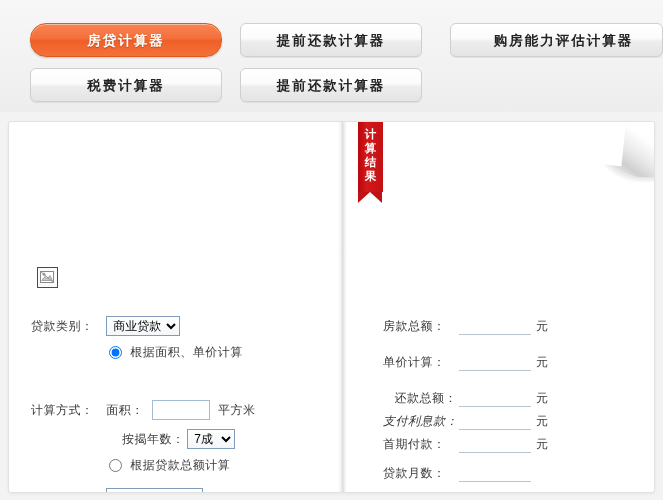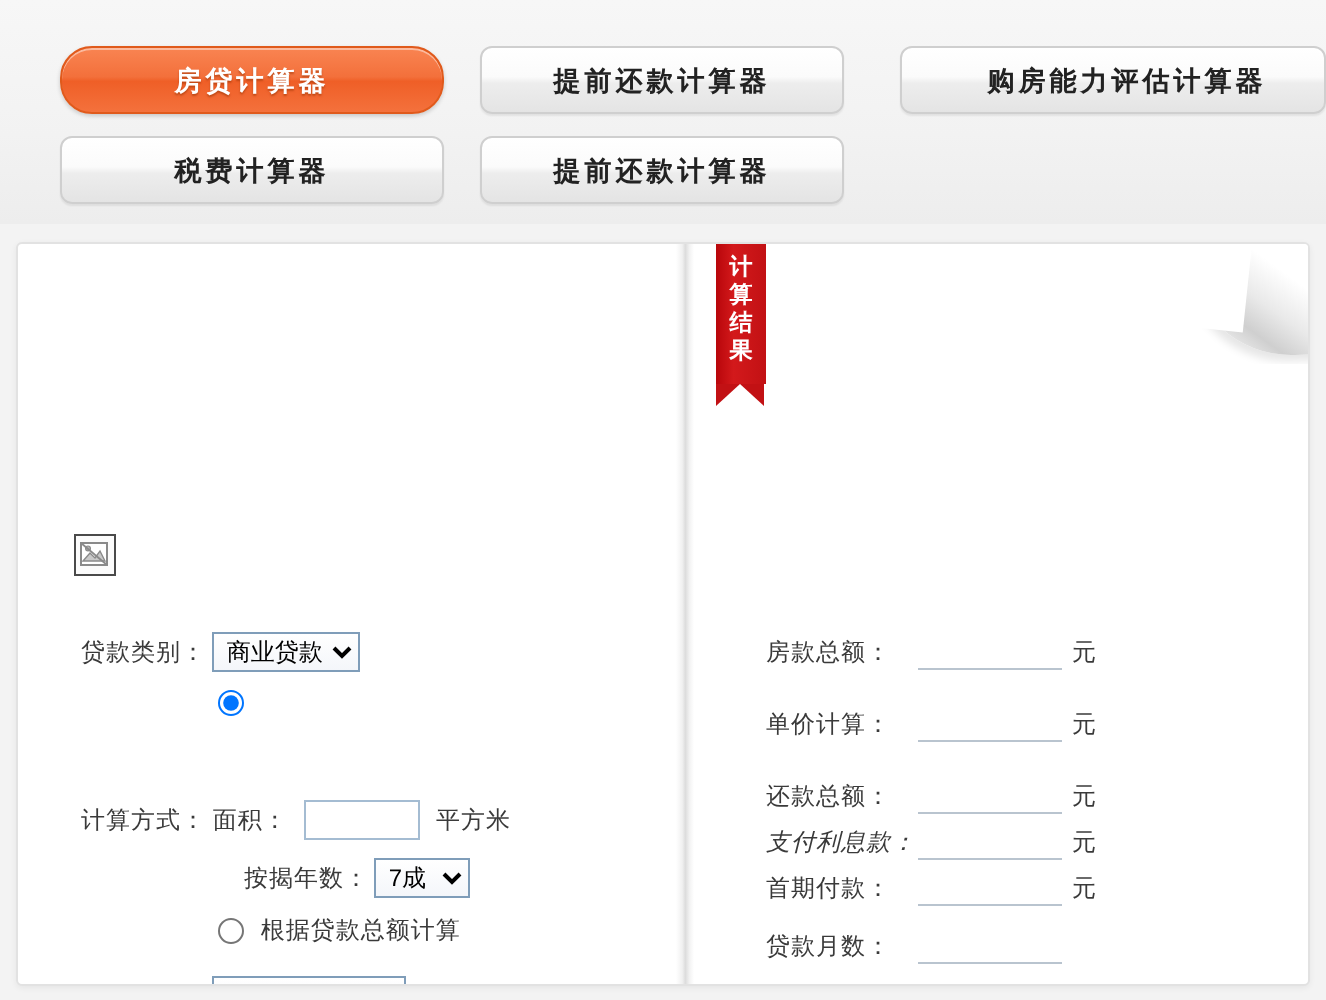--- a/index.html
+++ b/index.html
@@ -146,21 +146,21 @@
     height: 372px;
   }
   .frow {
     position: absolute;
     left: 22px;
     height: 22px;
     white-space: nowrap;
   }
   .flabel {
     display: inline-block;
-    text-align: right;
+    text-align: left;
     font-size: 12px;
     color: #3a3a3a;
     letter-spacing: 0.5px;
     vertical-align: middle;
   }
   .flabel.w1 { width: 72px; }
   .flabel.sub { width: 42px; text-align: left; }
   .flabel.sub2 { width: 62px; text-align: left; }
   .unit {
     font-size: 12px;
@@ -331,20 +331,21 @@
       </svg>
     </div>
 
     <div class="frow" id="row-loan-type">
       <span class="flabel w1">贷款类别：</span>
       <select class="sel" id="sel-loan-type" style="width: 74px;"><option>商业贷款</option><option>公积金贷款</option><option>组合贷款</option></select>
     </div>
 
     <div class="frow" id="row-radio-1">
       <input type="radio" class="rad" name="calcmethod" id="rad-area" checked="" style="">
+      <label class="radio-label" for="rad-area">根据面积、单价计算</label>
     </div>
 
 
     <div class="frow" id="row-calcmethod">
       <span class="flabel w1">计算方式：</span>
       <span class="flabel sub">面积：</span>
       <input type="text" class="txt" id="inp-area" value="" style="">
       <span class="unit">平方米</span>
     </div>
 
@@ -372,21 +373,21 @@
       <div class="txt" id="ribbon-text">
           <span>计</span>
           <span>算</span>
           <span>结</span>
           <span>果</span>
         </div>
     </div>
     <div id="result-rows">
         <div class="rrow" style="top: 196px;"><span class="rlabel" style="width: 74px;">房款总额：</span><span class="rline" style="width: 72px;"></span><span class="runit">元</span></div>
         <div class="rrow" style="top: 232px;"><span class="rlabel" style="width: 74px;">单价计算：</span><span class="rline" style="width: 72px;"></span><span class="runit">元</span></div>
-        <div class="rrow" style="top: 268px;"><span class="rlabel" style="width: 74px;">还款总额：</span><span class="rline" style="width: 72px;"></span><span class="runit">元</span></div>
+        <div class="rrow" style="top: 268px;"><span class="rlabel" style="width: 74px; text-align: right;">还款总额：</span><span class="rline" style="width: 72px;"></span><span class="runit">元</span></div>
         <div class="rrow" style="top: 291px;"><span class="rlabel" style="width: 74px; font-style: italic;">支付利息款：</span><span class="rline" style="width: 72px;"></span><span class="runit">元</span></div>
         <div class="rrow" style="top: 314px;"><span class="rlabel" style="width: 74px;">首期付款：</span><span class="rline" style="width: 72px;"></span><span class="runit">元</span></div>
         <div class="rrow" style="top: 343px;"><span class="rlabel" style="width: 74px;">贷款月数：</span><span class="rline" style="width: 72px;"></span></div>
         <div class="rrow" style="top: 370px;"><span class="rbox" style="width: 132px;"></span></div>
       </div>
   </div>
 
 </div>
 
 </body></html>

